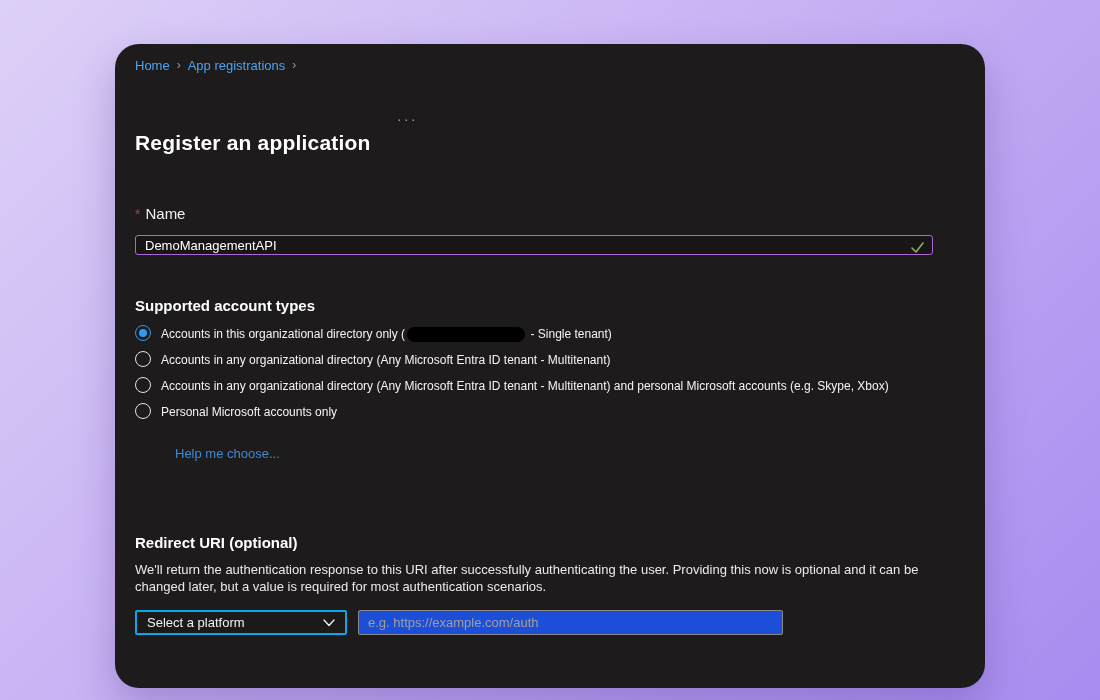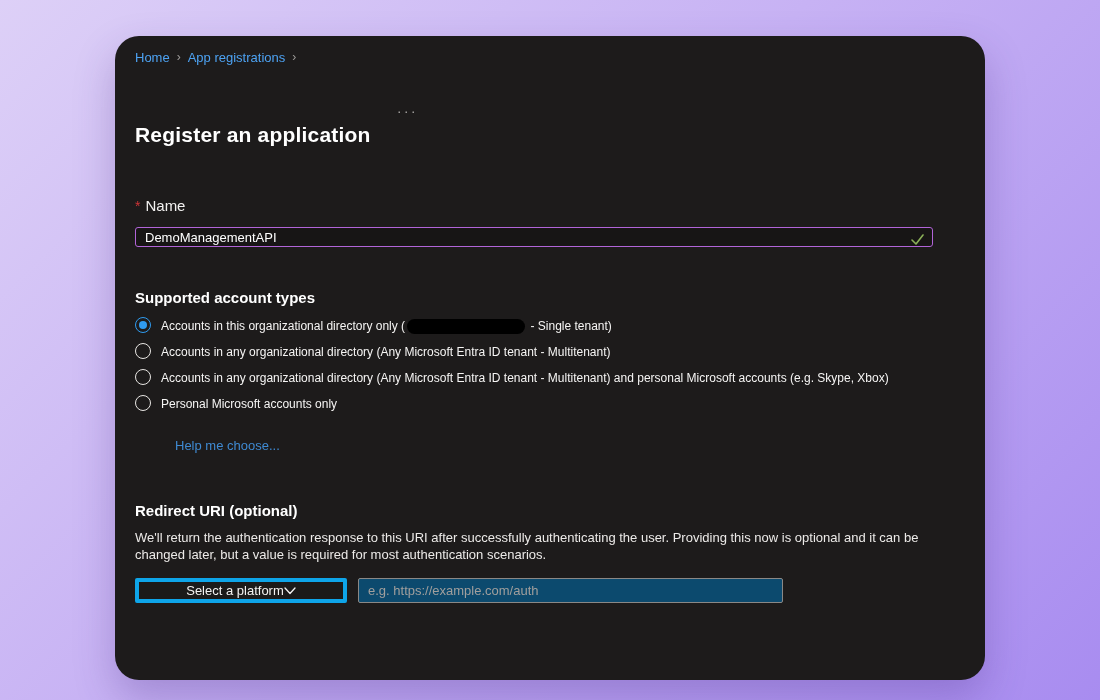--- a/index.html
+++ b/index.html
@@ -5,21 +5,21 @@
   * { margin: 0; padding: 0; box-sizing: border-box; }
   html, body { width: 1100px; height: 700px; }
   body {
     font-family: "Liberation Sans", sans-serif;
     background: linear-gradient(135deg, #ddd0f7 0%, #c7b2f4 45%, #a88cf0 100%);
     position: relative;
     overflow: hidden;
   }
   .card {
     position: absolute;
-    left: 115px; top: 36px;
+    left: 115px; top: 44px;
     width: 870px; height: 644px;
     background: #1d1b1b;
     border-radius: 24px;
     box-shadow: 0 18px 40px rgba(70, 40, 130, 0.28);
     padding: 12px 20px 0 20px;
     color: #f3f2f1;
   }
   
   .breadcrumb { font-size: 13px; display: flex; align-items: center; gap: 7px; height: 18px; }
   .crumb-link { color: #4da2f2; text-decoration: none; cursor: pointer; }
@@ -67,38 +67,38 @@
   .redacted-box {
     display: inline-block;
     width: 118px; height: 15px;
     background: #000000;
     border-radius: 8px;
     vertical-align: middle;
     margin: 0 2px;
   }
   .help-link { display: inline-block; margin-top: 17px; font-size: 13px; color: #3f8ad2; text-decoration: none; cursor: pointer; margin-left: 40px; }
   
-  .sec-redirect { margin-top: 48px; }
+  .sec-redirect { margin-top: 72px; }
   .redirect-desc { margin-top: 10px; font-size: 13px; line-height: 17px; max-width: 800px; color: #eceae8; }
   .controls-row { margin-top: 15px; display: flex; gap: 11px; }
   .platform-dropdown {
     width: 212px; height: 25px;
-    border: 4px solid #0ea5e9;
+    border: 2px solid #0ea5e9;
     border-radius: 2px;
     background: #1b1a19;
-    display: flex; align-items: center; justify-content: center;
+    display: flex; align-items: center; justify-content: space-between;
     padding: 0 10px;
     font-size: 13px; color: #f3f2f1;
     cursor: pointer;
   }
   .uri-input {
     width: 425px; height: 25px;
     border: 1px solid #8a8886;
     border-radius: 2px;
-    background: #0c4a6e;
+    background: #1d4ed8;
     color: #f3f2f1;
     font-family: "Liberation Sans", sans-serif;
     font-size: 13px;
     padding: 0 9px;
     outline: none;
   }
   .uri-input::placeholder { color: #a19f9d; }
 </style>
 </head>
 <body>

